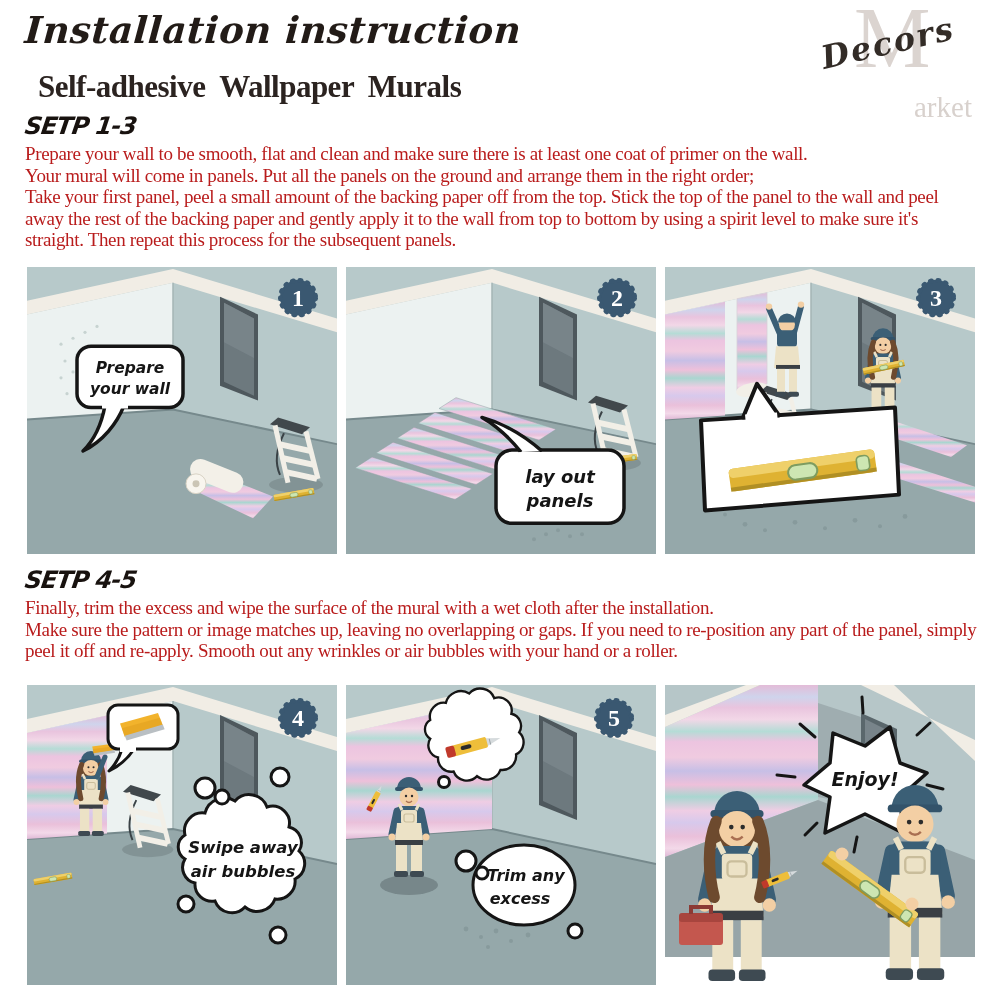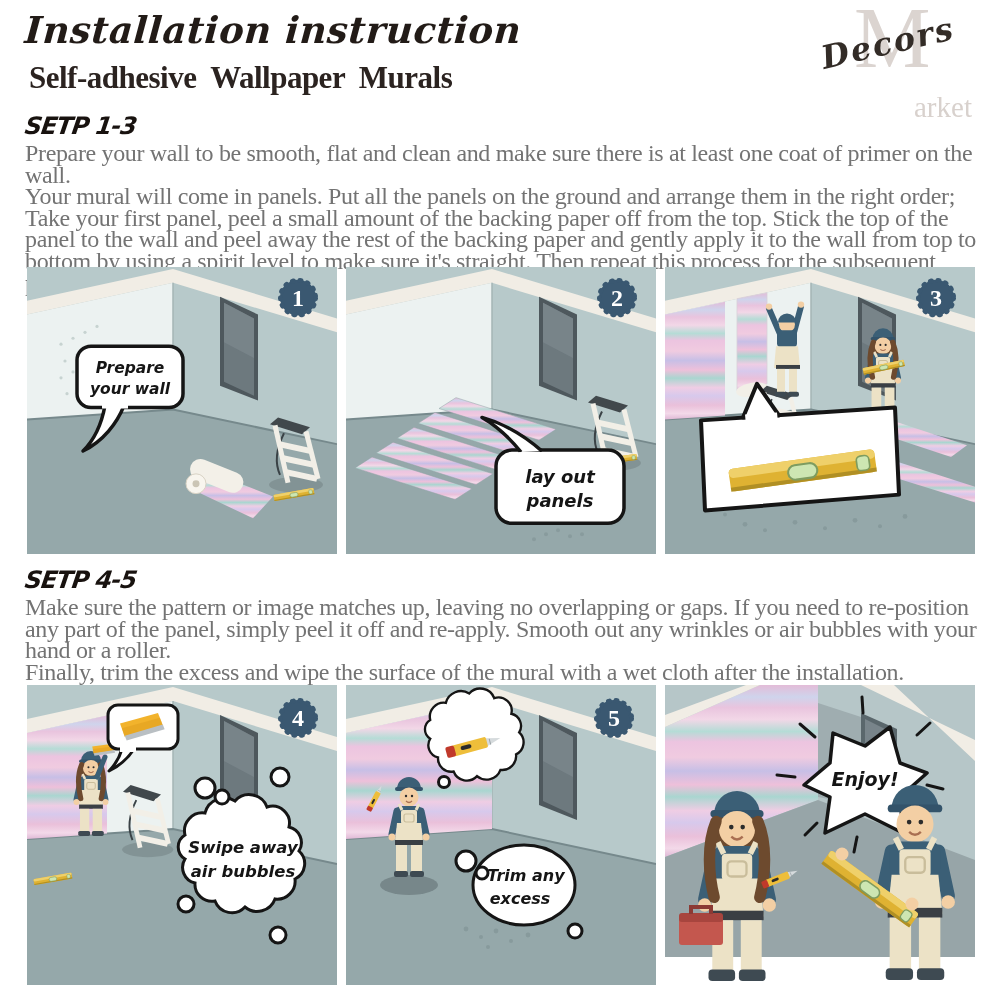--- a/index.html
+++ b/index.html
@@ -1,33 +1,33 @@
 <!DOCTYPE html>
 <html><head>
 <meta charset="utf-8">
 <style>
   html,body{margin:0;padding:0;background:#fff;}
   .page{position:relative;width:1000px;height:1000px;background:#fff;overflow:hidden;
         font-family:"Liberation Serif",serif;color:#141414;}
   
   .title{position:absolute;left:25px;top:8px;margin:0;font:italic 700 37px "DejaVu Serif",serif;
          color:#221b17;letter-spacing:.5px;transform:skewX(-4deg);transform-origin:left;}
-  .subtitle{position:absolute;left:25px;top:56px;margin:4px;font:700 31px "Liberation Serif",serif;
+  .subtitle{position:absolute;left:25px;top:56px;margin:13px;font:700 31px "Liberation Serif",serif;
          color:#2b2320;letter-spacing:-.5px;word-spacing:7px;}
   .logo{position:absolute;top:4px;right:10px;width:170px;height:92px;}
   .logo-m{position:absolute;left:34px;top:-16px;font:400 86px "Liberation Serif",serif;color:#dbd4d0;}
   .logo-script{position:absolute;left:0px;top:20px;font:italic 700 32px "DejaVu Serif",serif;
          color:#332c27;transform:rotate(-13deg);letter-spacing:2px;}
   .logo-suffix{position:absolute;left:94px;top:42px;font:400 29px "Liberation Serif",serif;color:#d8d1cd;margin-top:45px;}
   
   .step-heading{position:absolute;left:25px;margin:0;font:italic 800 24px "DejaVu Sans",sans-serif;
          color:#18120f;transform:skewX(-8deg);transform-origin:left;letter-spacing:-1px;}
   .h1-3{top:112px;} .h4-5{top:566px;}
-  .copy{position:absolute;left:25px;width:952px;font-size:24px;line-height:21.6px;
-        letter-spacing:-.35px;color:#737373;}
+  .copy{position:absolute;left:25px;width:952px;font-size:19px;line-height:21.6px;
+        letter-spacing:-.35px;color:#b91c1c;}
   .copy p{margin:0;}
   .c1{top:143px;} .c2{top:597px;}
   
   .row{position:absolute;left:27px;display:flex;gap:9px;}
   .row1{top:267px;} .row2{top:685px;}
   .row svg{display:block;}
 </style>
 </head>
 <body>
 
@@ -44,22 +44,22 @@
 
   <h3 class="step-heading h1-3">SETP 1-3</h3>
   <div class="copy c1">
     <p>Prepare your wall to be smooth, flat and clean and make sure there is at least one coat of primer on the wall.</p>
     <p>Your mural will come in panels. Put all the panels on the ground and arrange them in the right order;</p>
     <p>Take your first panel, peel a small amount of the backing paper off from the top. Stick the top of the panel to the wall and peel away the rest of the backing paper and gently apply it to the wall from top to bottom by using a spirit level to make sure it's straight. Then repeat this process for the subsequent panels.</p>
   </div>
 
   <h3 class="step-heading h4-5">SETP 4-5</h3>
   <div class="copy c2">
+    <p>Finally, trim the excess and wipe the surface of the mural with a wet cloth after the installation.</p>
     <p>Make sure the pattern or image matches up, leaving no overlapping or gaps. If you need to re-position any part of the panel, simply peel it off and re-apply. Smooth out any wrinkles or air bubbles with your hand or a roller.</p>
-    <p>Finally, trim the excess and wipe the surface of the mural with a wet cloth after the installation.</p>
   </div>
 
   <svg width="0" height="0" style="position:absolute" aria-hidden="true">
     <defs>
       <linearGradient id="mg" x1="0" y1="0" x2="0" y2="1">
         <stop offset="0" stop-color="#e3bcd8"></stop>
           <stop offset=".07" stop-color="#cfd4ec"></stop>
         <stop offset=".13" stop-color="#e9c4de"></stop>
           <stop offset=".2" stop-color="#f2d7e7"></stop>
         <stop offset=".27" stop-color="#b5dcd6"></stop>

